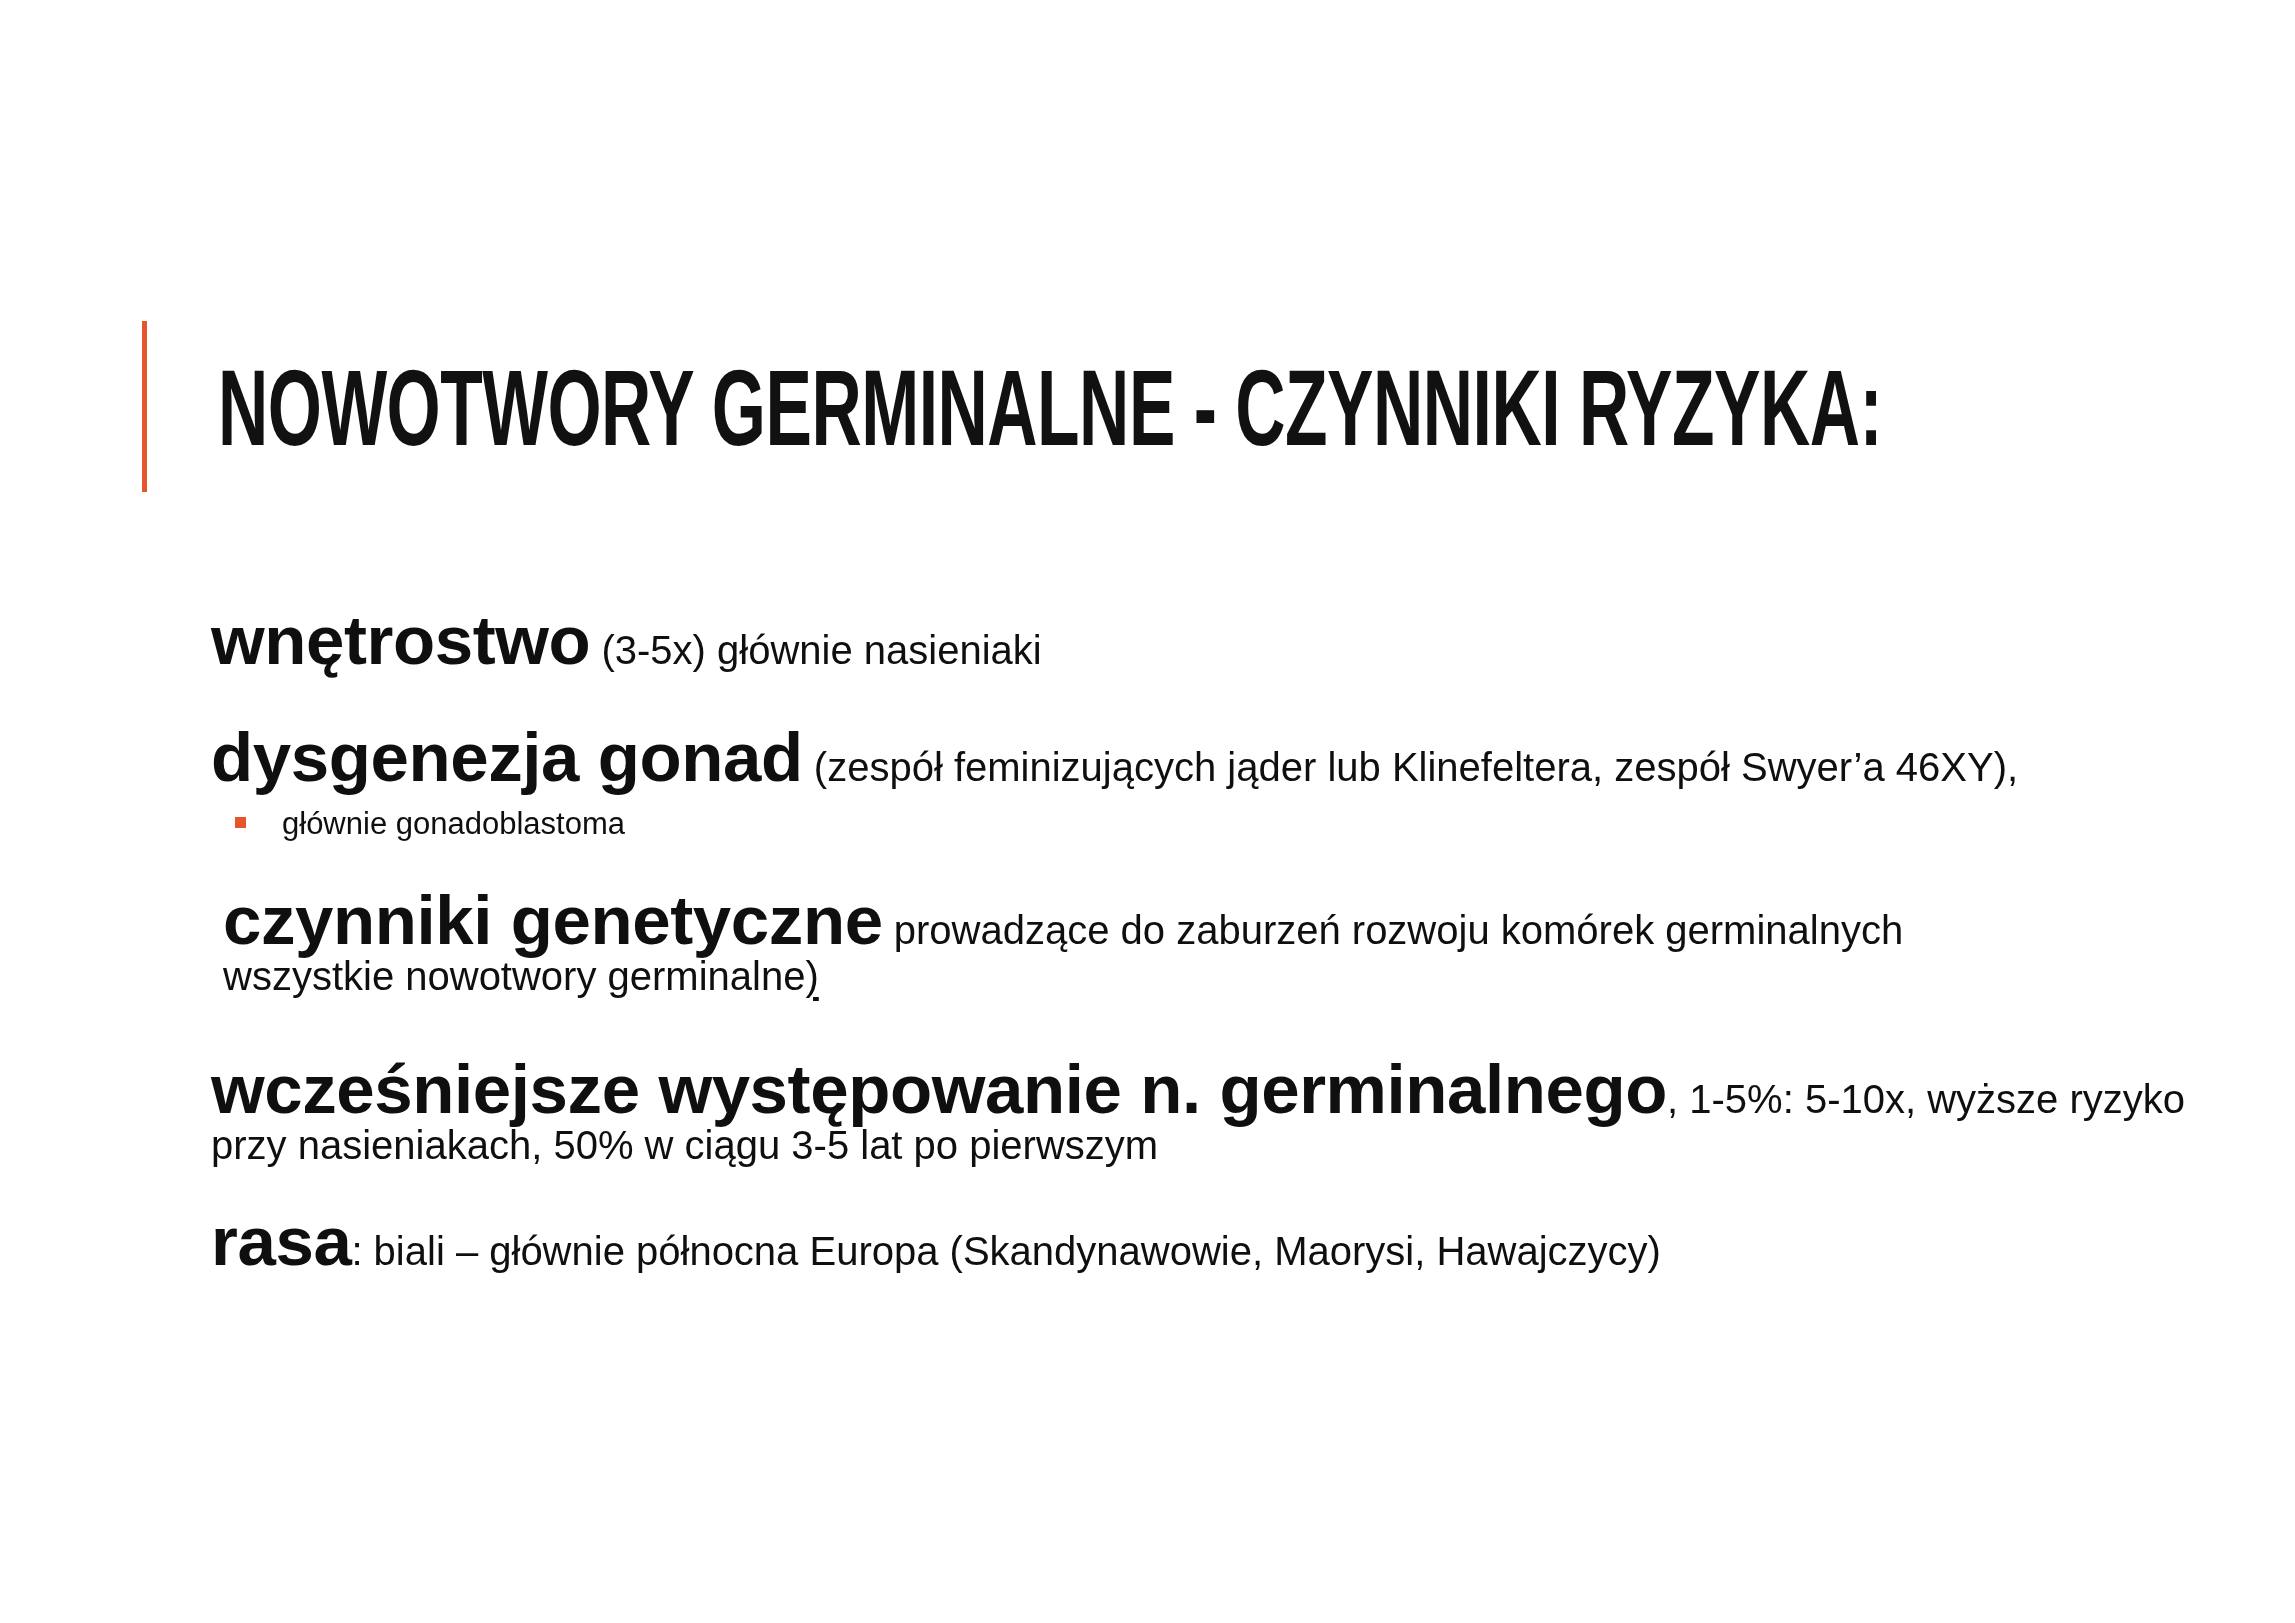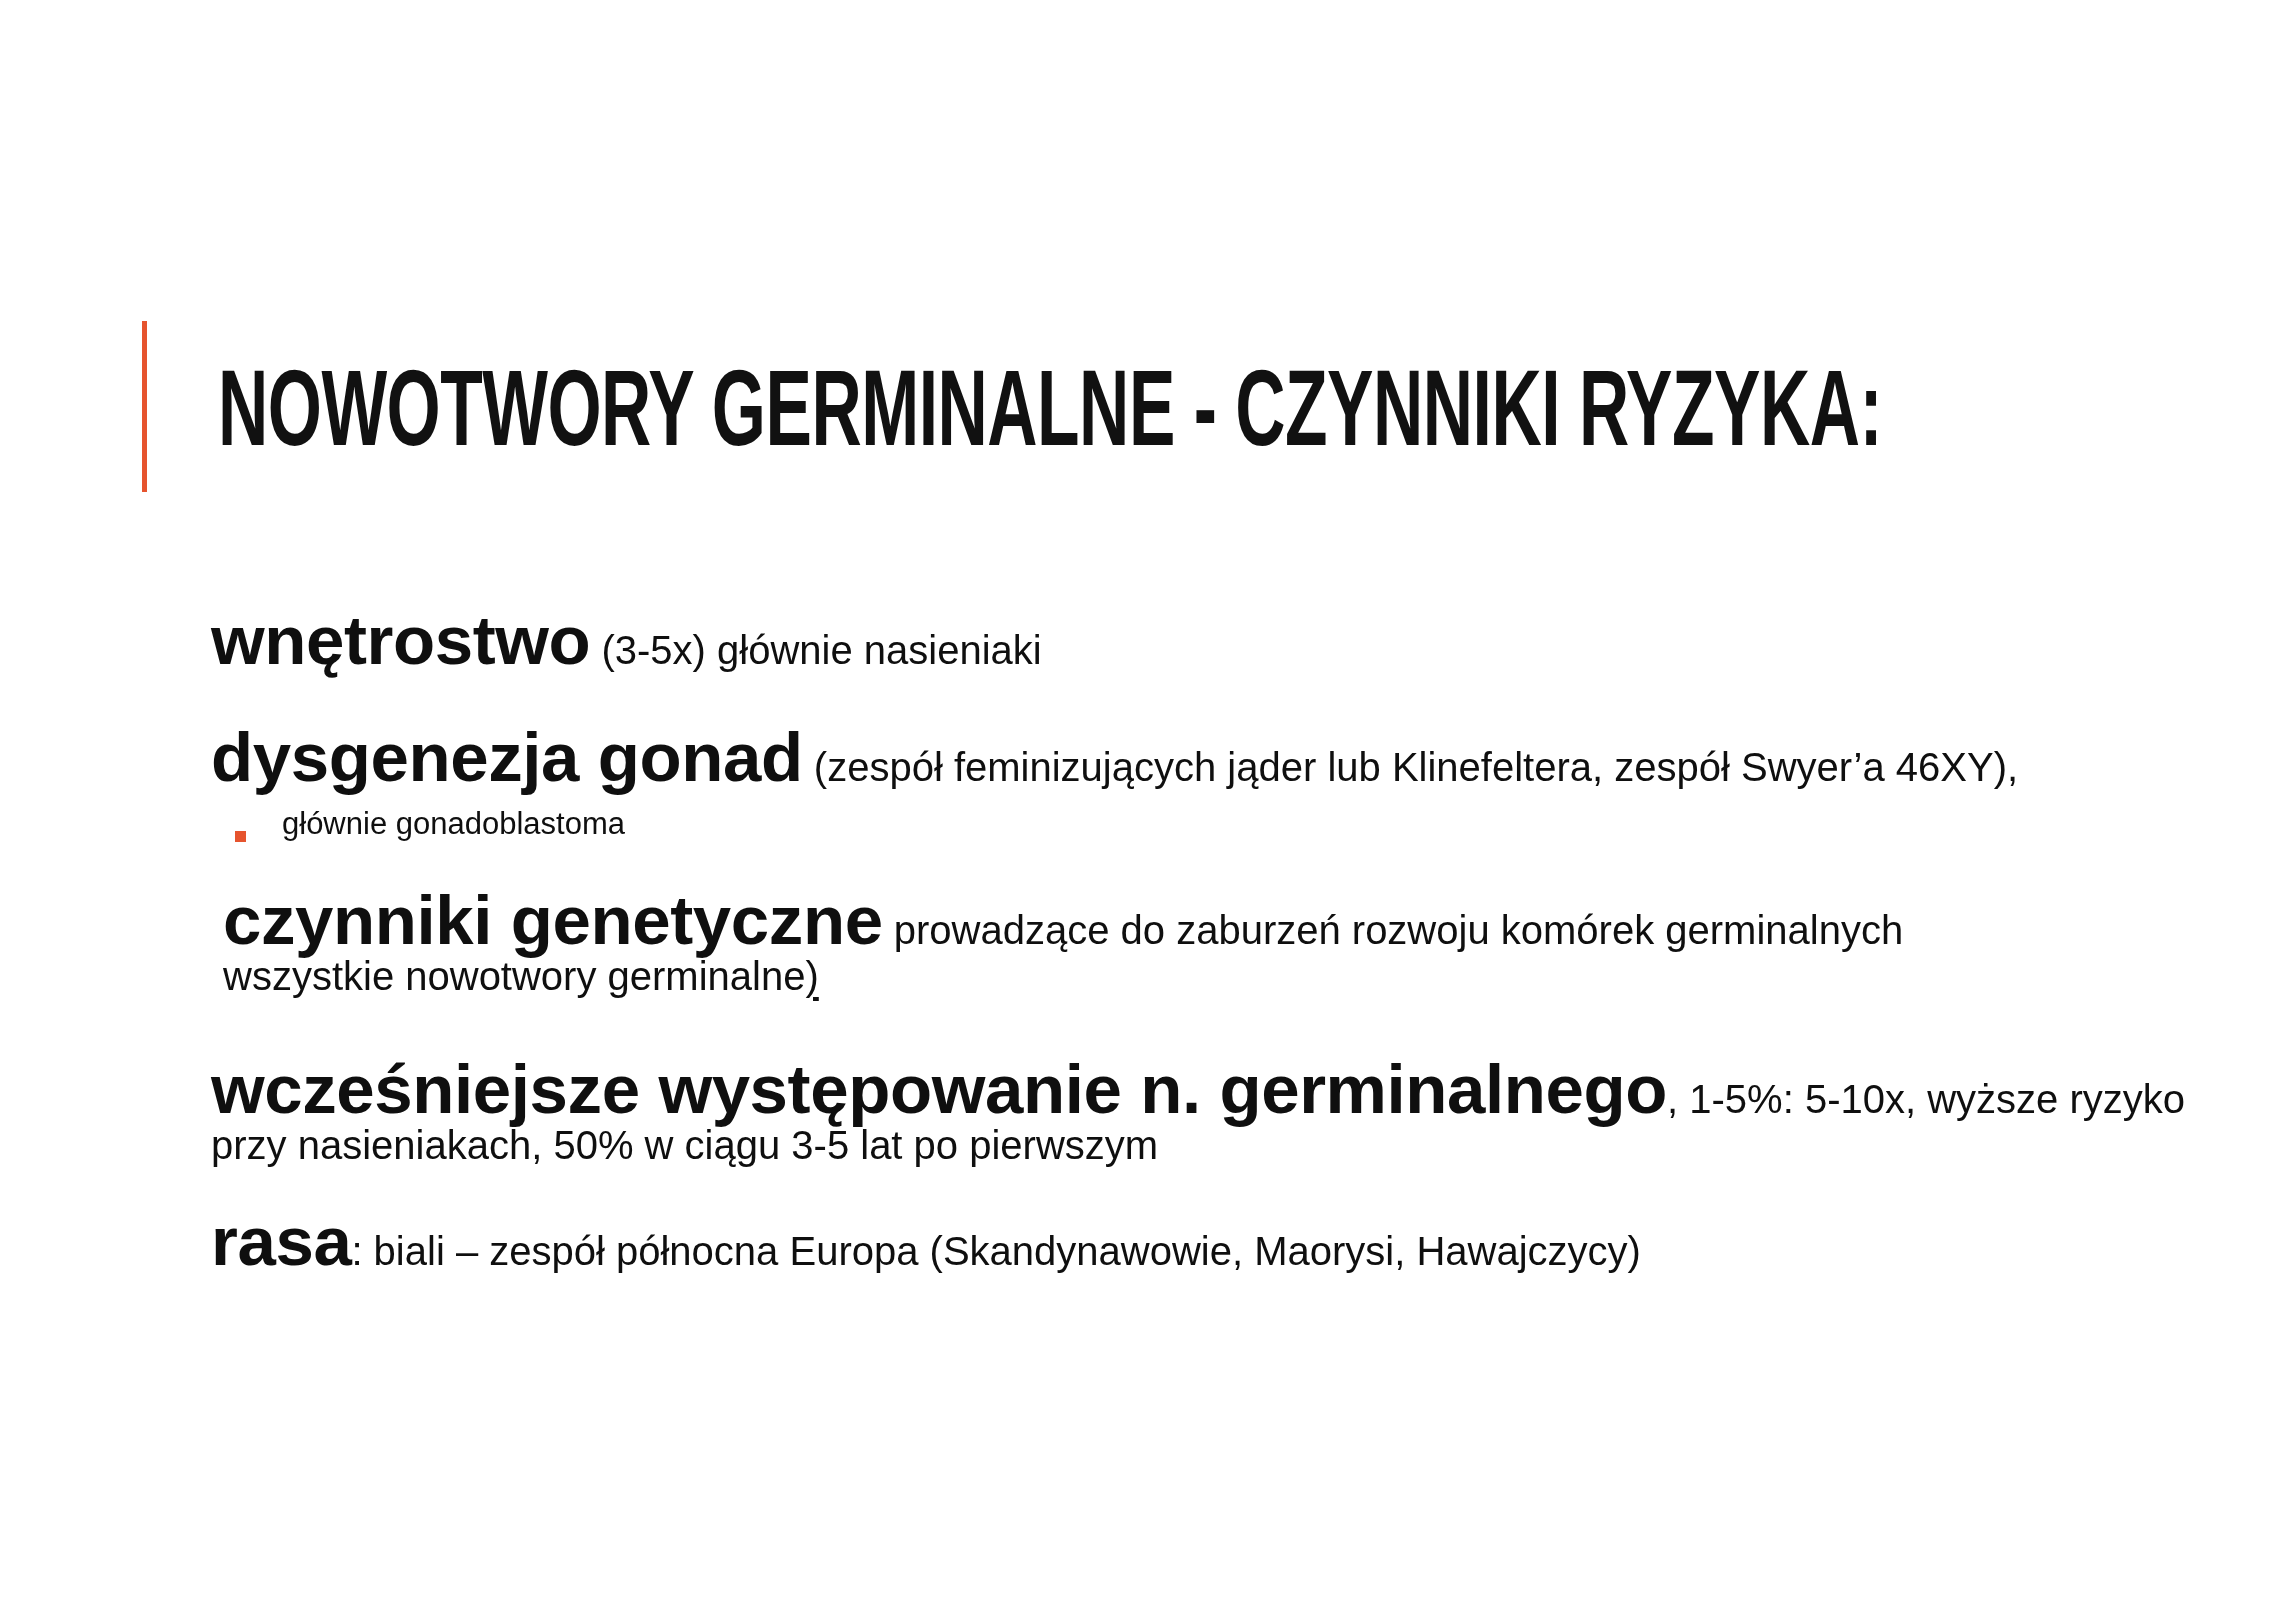--- a/index.html
+++ b/index.html
@@ -42,21 +42,21 @@
   .lead{
     font-weight:700;
     font-size:69px;
     letter-spacing:-0.4px;
   }
   .p1{margin-top:23px;}
   .p2{margin-top:62px;}
   .sub{
     margin-top:16.4px;
     display:flex;
-    align-items:flex-end;
+    align-items:flex-start;
     font-size:31px;
     line-height:36px;
   }
   .sq{
     flex:0 0 auto;
     width:11px;height:11px;
     margin:11px 36px 0 24px;
     background:#E6542E;
   }
   .p3{margin-top:56px;margin-left:12px;}
@@ -95,16 +95,16 @@
   <div class="para p3">
     <div class="line"><span class="lead">czynniki genetyczne</span><span> prowadzące do zaburzeń rozwoju komórek germinalnych</span></div>
     <div class="line"><span>wszystkie nowotwory germinalne</span><span class="u-plain">)</span></div>
   </div>
 
   <div class="para p4">
     <div class="line"><span class="lead">wcześniejsze występowanie n. germinalnego</span><span>, 1-5%: 5-10x, wyższe ryzyko</span></div>
     <div class="line"><span>przy nasieniakach, 50% w ciągu 3-5 lat po pierwszym</span></div>
   </div>
 
-  <p class="para p5 line"><span class="lead">rasa</span><span>: biali – zespół północna Europa (Skandynawowie, Maorysi, Hawajczycy)</span></p>
+  <p class="para p5 line"><span class="lead">rasa</span><span>: biali – głównie północna Europa (Skandynawowie, Maorysi, Hawajczycy)</span></p>
 
 </div>
 
 
 </body></html>

